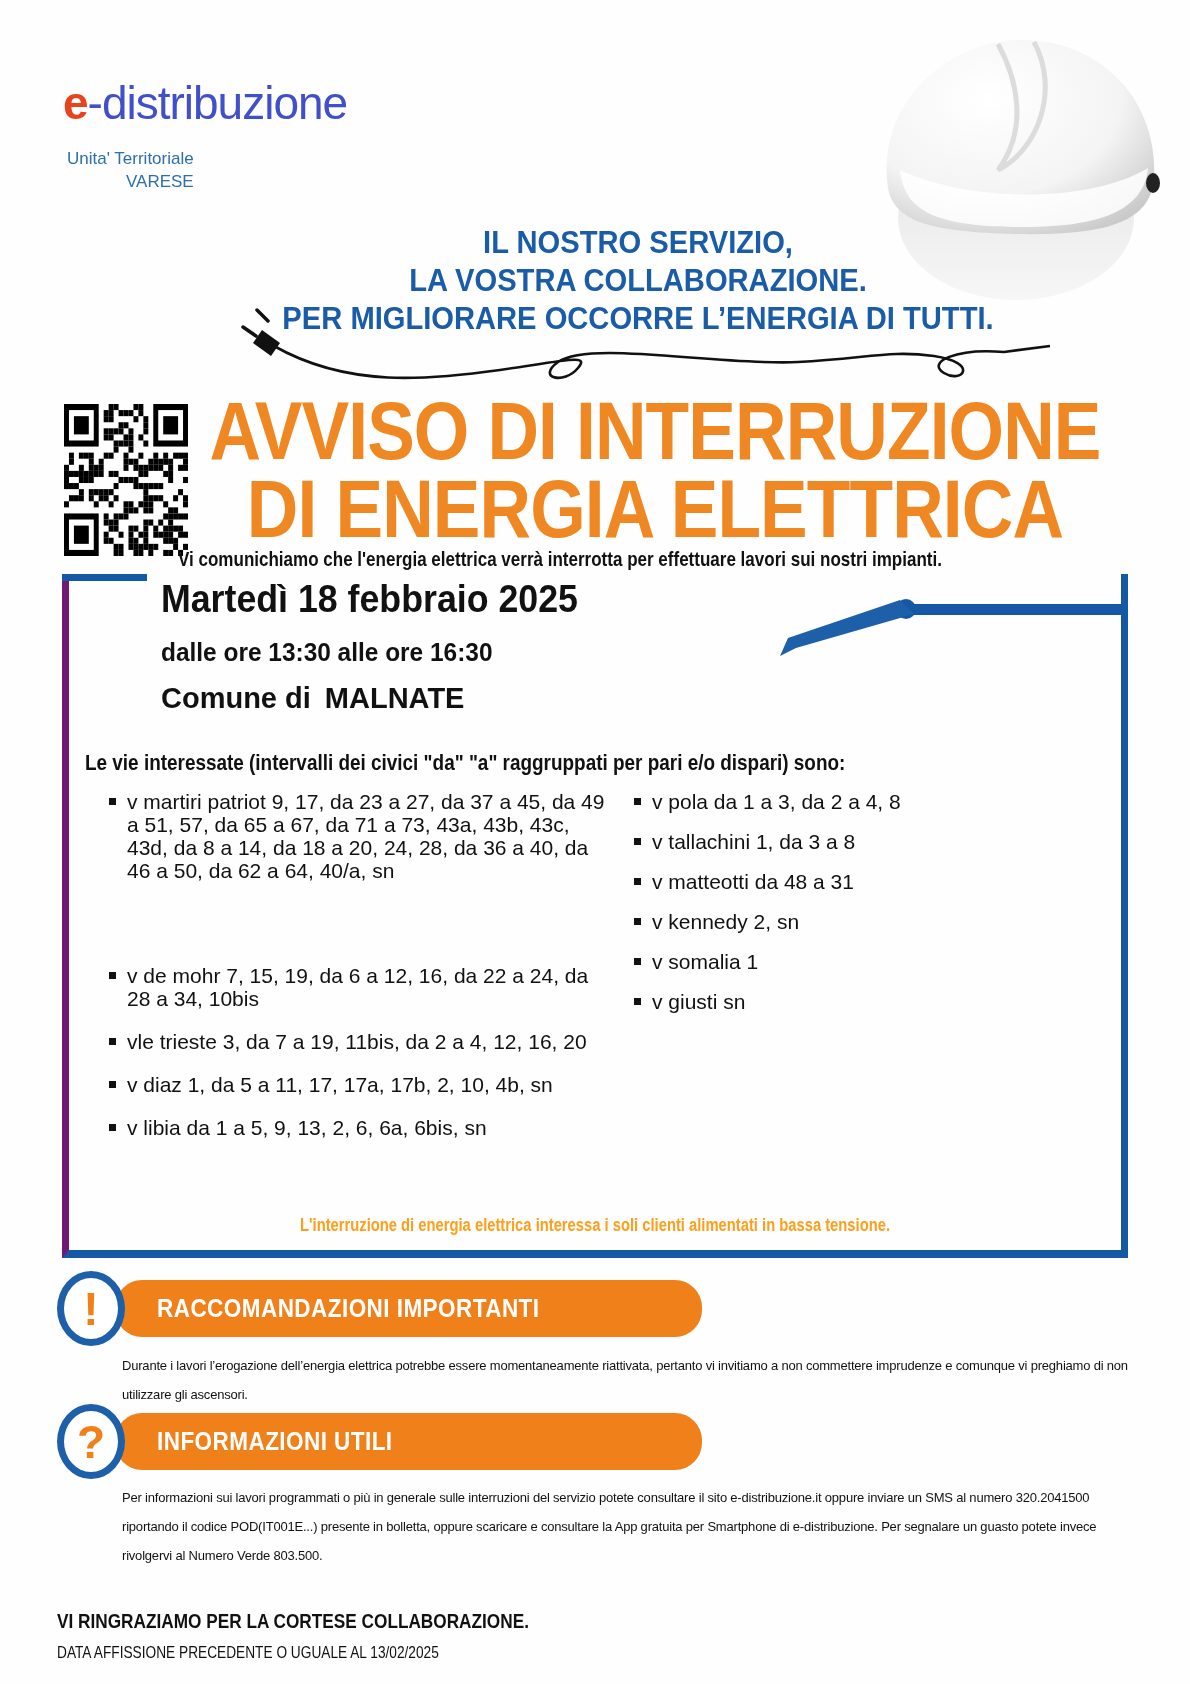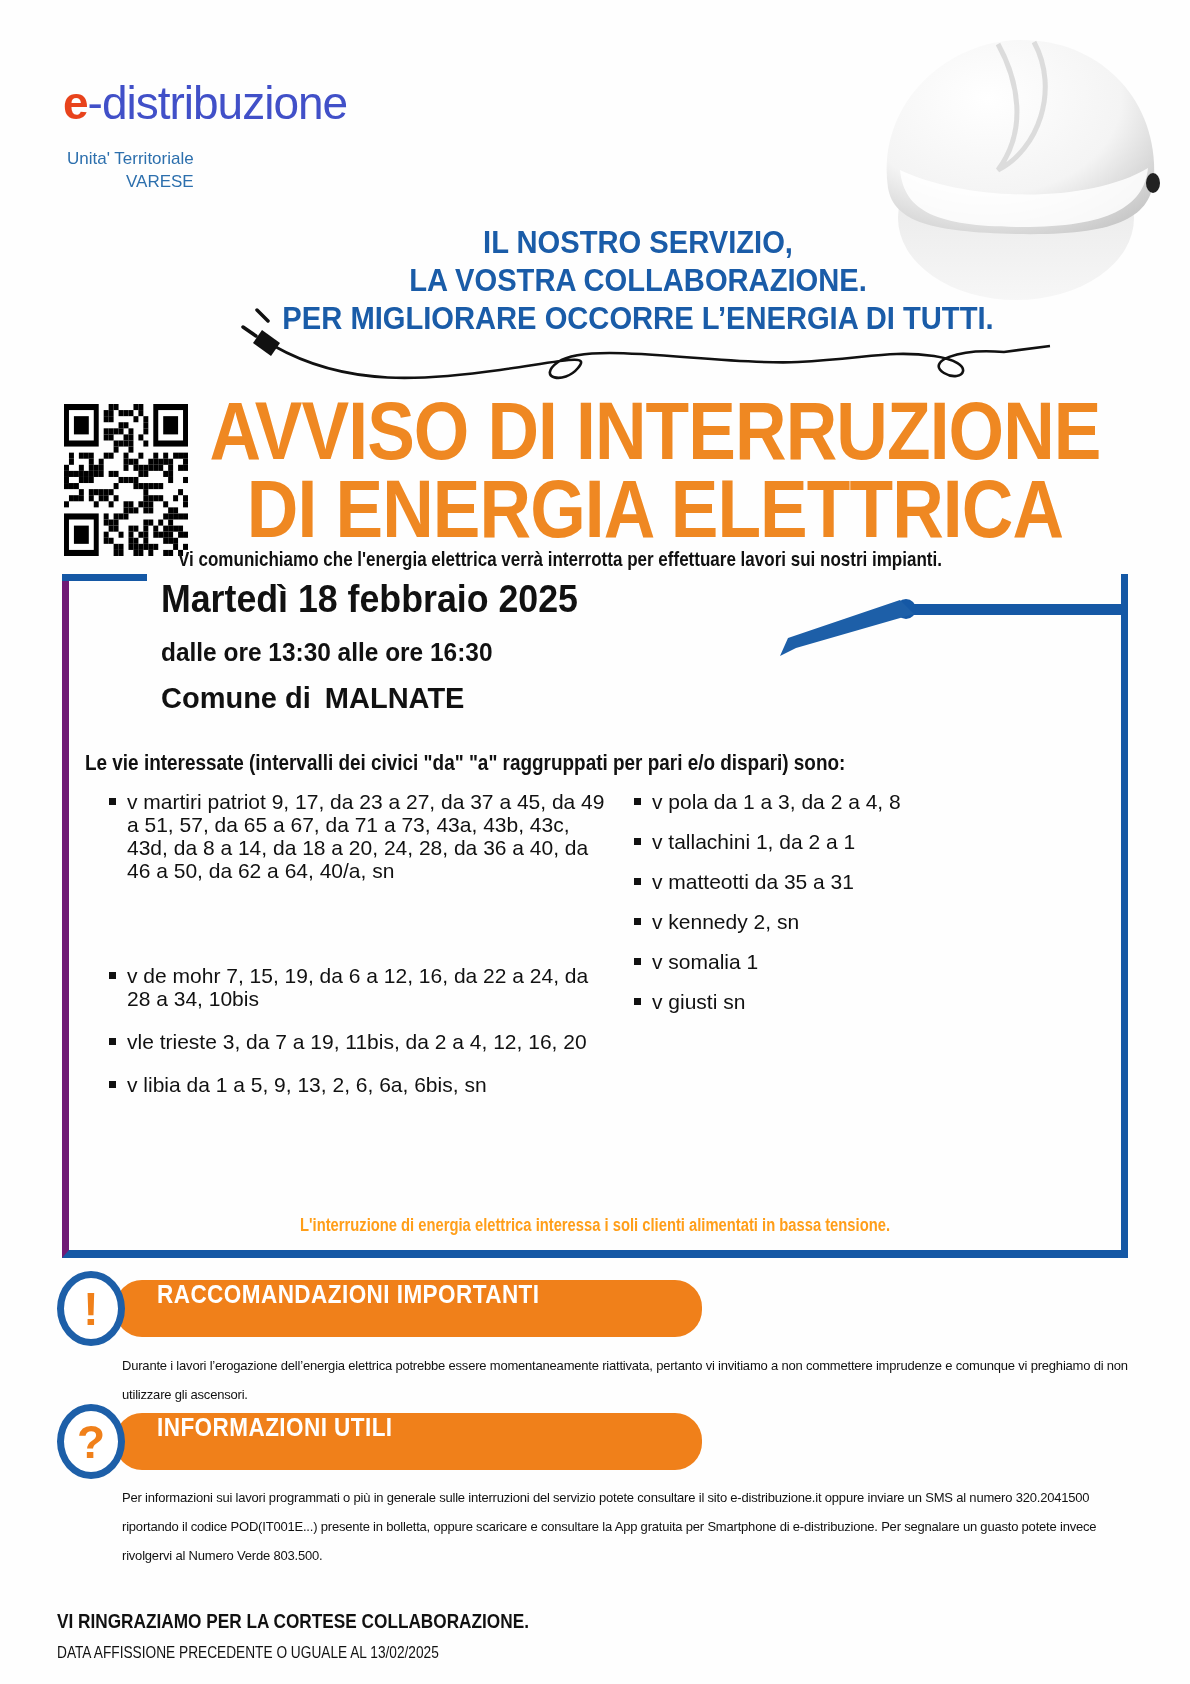--- a/index.html
+++ b/index.html
@@ -59,21 +59,21 @@
     color:#ff9e19; font-weight:bold; font-size:18px;
     transform:scaleX(0.82); transform-origin:center bottom; white-space:nowrap;
   }
   
   .section-banner { position:absolute; left:57px; width:650px; height:76px; }
   .banner-racc { top:1271px; }
   .banner-info { top:1404px; }
   .banner-bar {
     position:absolute; left:58px; top:9px; width:587px; height:57px;
     background:#f0801a; border-radius:27px; box-sizing:border-box;
-    display:flex; align-items:flex-start; padding-left:42px;
+    display:flex; align-items:center; padding-left:42px;
   }
   .banner-title {
     color:#ffffff; font-weight:bold; font-size:25px; letter-spacing:0.5px;
     transform:scaleX(0.9); transform-origin:left center; white-space:nowrap;
   }
   .banner-icon {
     position:absolute; left:0; top:0; width:68px; height:75px; box-sizing:border-box;
     background:#ffffff; border:7px solid #1d5fa8; border-radius:50%;
     display:flex; align-items:center; justify-content:center;
     color:#f0801a; font-size:46px; font-weight:bold; z-index:2; line-height:1;
@@ -393,35 +393,39 @@
         <li class="street-item">
           <span class="bullet"></span>
           <span class="street-text">v  de mohr 7, 15, 19, da 6 a 12, 16, da 22 a 24, da 28 a 34, 10bis</span>
         </li>
         <li class="street-item">
           <span class="bullet"></span>
           <span class="street-text">vle trieste 3, da 7 a 19, 11bis, da 2 a 4, 12, 16, 20</span>
         </li>
         <li class="street-item">
           <span class="bullet"></span>
+          <span class="street-text">v  diaz 1, da 5 a 11, 17, 17a, 17b, 2, 10, 4b, sn</span>
+        </li>
+        <li class="street-item">
+          <span class="bullet"></span>
           <span class="street-text">v  libia da 1 a 5, 9, 13, 2, 6, 6a, 6bis, sn</span>
         </li>
       </ul>
     <ul class="streets streets-right">
         <li class="street-item">
           <span class="bullet"></span>
           <span class="street-text">v  pola da 1 a 3, da 2 a 4, 8</span>
         </li>
         <li class="street-item">
           <span class="bullet"></span>
-          <span class="street-text">v  tallachini 1, da 2 a 1</span>
-        </li>
-        <li class="street-item">
-          <span class="bullet"></span>
-          <span class="street-text">v  matteotti da 35 a 31</span>
+          <span class="street-text">v  tallachini 1, da 3 a 8</span>
+        </li>
+        <li class="street-item">
+          <span class="bullet"></span>
+          <span class="street-text">v  matteotti da 48 a 31</span>
         </li>
         <li class="street-item">
           <span class="bullet"></span>
           <span class="street-text">v  kennedy 2, sn</span>
         </li>
         <li class="street-item">
           <span class="bullet"></span>
           <span class="street-text">v  somalia 1</span>
         </li>
         <li class="street-item">

